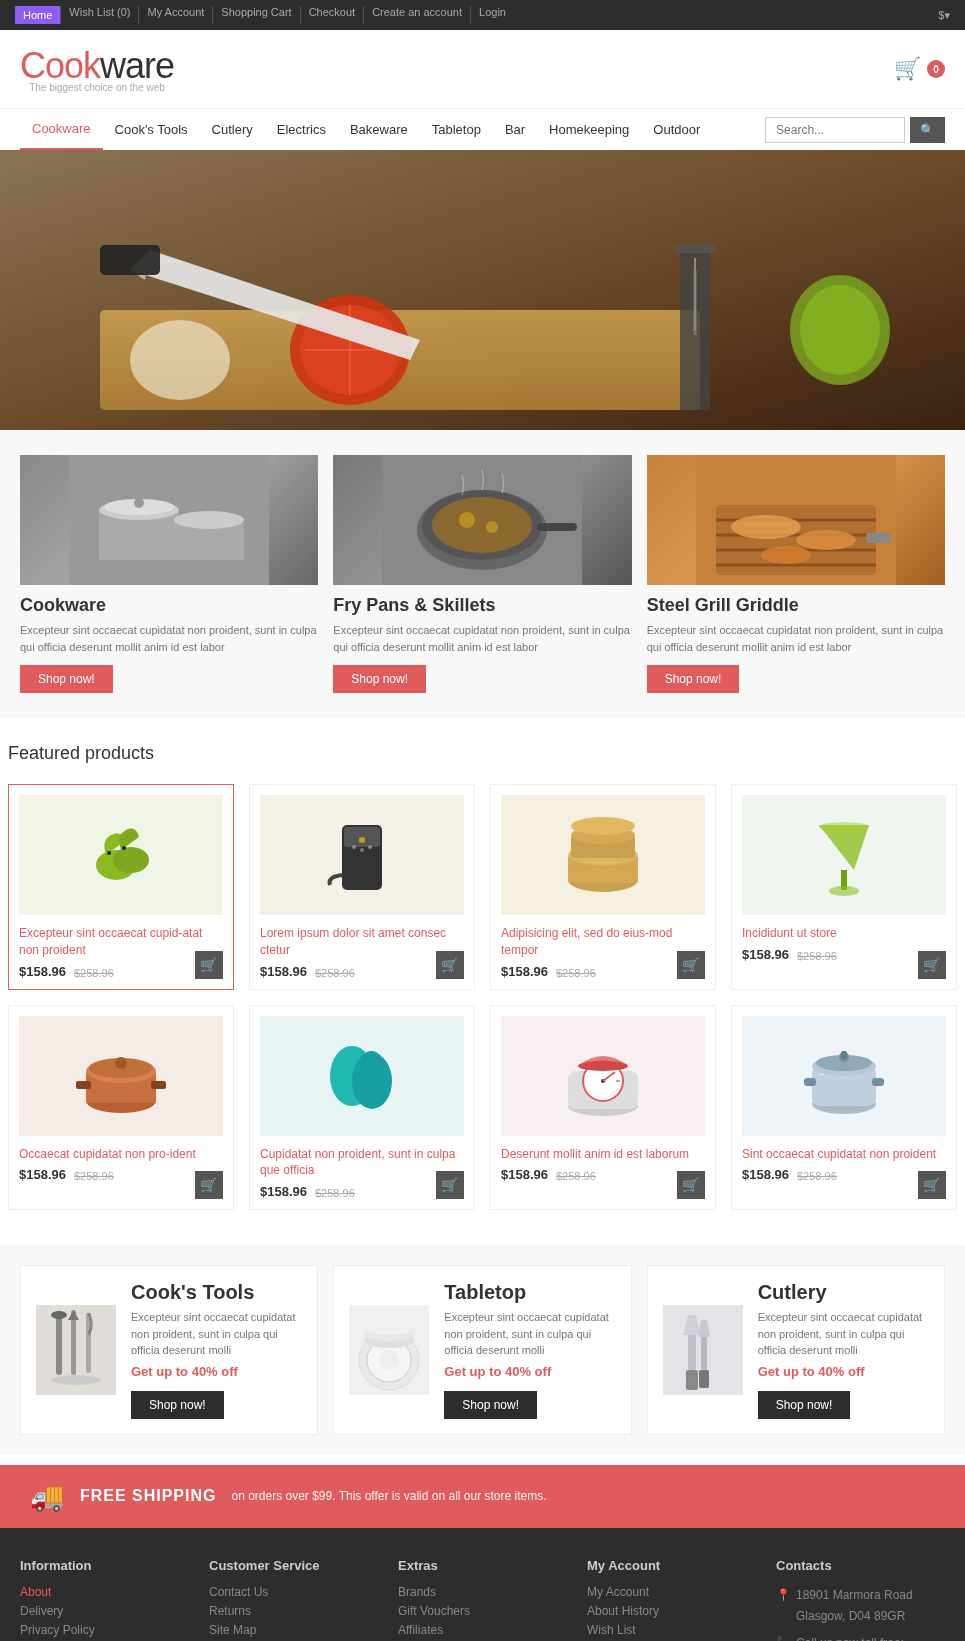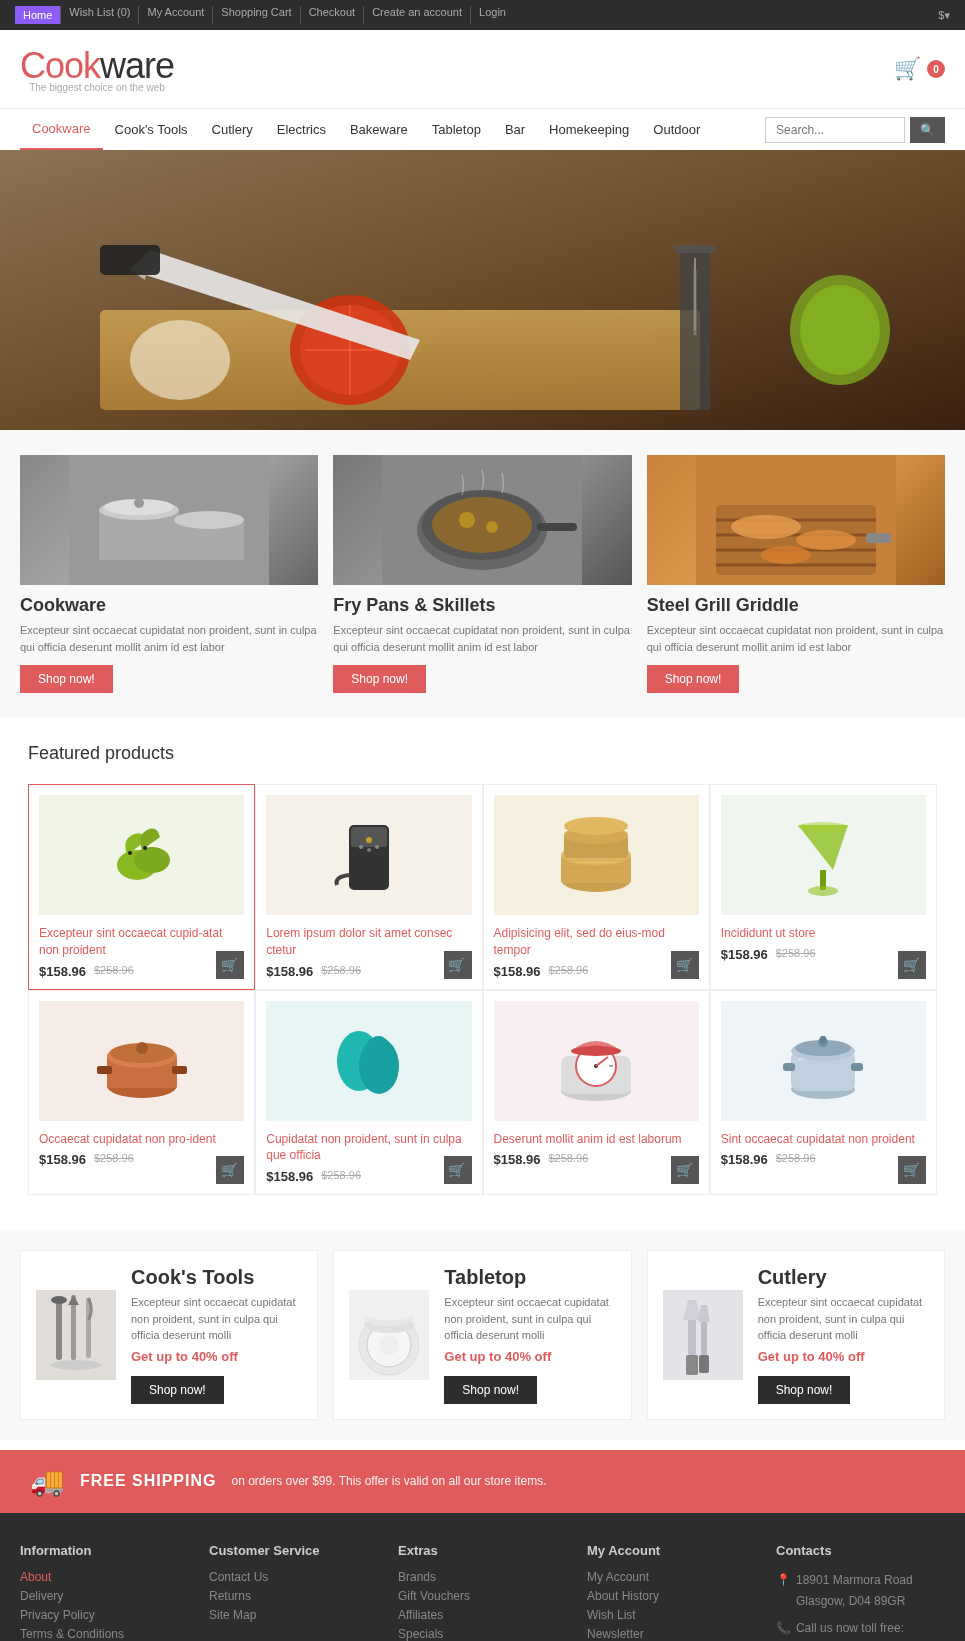--- a/index.html
+++ b/index.html
@@ -42,36 +42,36 @@
     .cat-banner { flex: 1; }
     .cat-banner-img { width: 100%; height: 130px; background: #ddd; display: flex; align-items: center; justify-content: center; overflow: hidden; }
     .cat-banner-img.cookware { background: linear-gradient(135deg, #888 0%, #aaa 50%, #666 100%); }
     .cat-banner-img.frypans { background: linear-gradient(135deg, #777 0%, #999 50%, #555 100%); }
     .cat-banner-img.grill { background: linear-gradient(135deg, #c8813a 0%, #e09a50 50%, #a06020 100%); }
     .cat-banner h3 { font-size: 18px; font-weight: bold; color: #333; margin-top: 10px; margin-bottom: 6px; }
     .cat-banner p { font-size: 11px; color: #777; line-height: 1.5; margin-bottom: 10px; }
     .shop-now-btn { background: #e05c5c; color: #fff; border: none; padding: 7px 18px; font-size: 12px; cursor: pointer; text-decoration: none; display: inline-block; }
 
     
-    .featured { padding: 25px 28px; }
+    .featured { padding: 25px 8px; }
     .featured h2 { font-size: 18px; font-weight: normal; color: #333; margin-bottom: 20px; }
-    .products-grid { display: grid; grid-template-columns: repeat(4, 1fr); }
+    .products-grid { display: grid; grid-template-columns: repeat(4, 1fr); gap: 15px; }
     .product-card { border: 1px solid #eee; padding: 10px; position: relative; }
     .product-card.highlighted { border-color: #e05c5c; }
     .product-img { width: 100%; height: 120px; background: #f5f5f5; display: flex; align-items: center; justify-content: center; margin-bottom: 10px; font-size: 40px; }
     .product-img.green-bird { background: #f0f5e8; }
     .product-img.coffee { background: #f5f0e8; }
     .product-img.bamboo { background: #f5f0e0; }
     .product-img.green-glass { background: #f0f5f0; }
     .product-img.copper-pan { background: #f5ece8; }
     .product-img.teal-clip { background: #e8f5f5; }
     .product-img.scale { background: #f8f0f0; }
     .product-img.pressure-pot { background: #eef4f8; }
     .product-name { font-size: 12px; color: #e05c5c; margin-bottom: 5px; line-height: 1.4; }
-    .product-prices { display: flex; align-items: flex-start; gap: 8px; }
+    .product-prices { display: flex; align-items: flex-end; gap: 8px; }
     .price-current { font-size: 13px; font-weight: bold; color: #333; }
     .price-old { font-size: 11px; color: #aaa; text-decoration: line-through; }
     .cart-btn { position: absolute; bottom: 10px; right: 10px; background: #555; color: #fff; border: none; width: 28px; height: 28px; cursor: pointer; display: flex; align-items: center; justify-content: center; font-size: 14px; }
 
     
     .promo-banners { padding: 20px; display: flex; gap: 15px; background: #f8f8f8; margin-top: 10px; }
     .promo-banner { flex: 1; background: #fff; display: flex; align-items: center; padding: 15px; gap: 15px; border: 1px solid #eee; }
     .promo-img { width: 80px; height: 90px; background: #e8e8e8; display: flex; align-items: center; justify-content: center; font-size: 30px; flex-shrink: 0; }
     .promo-img.tools { background: #e8e4e0; }
     .promo-img.tabletop { background: #f0f0f0; }

